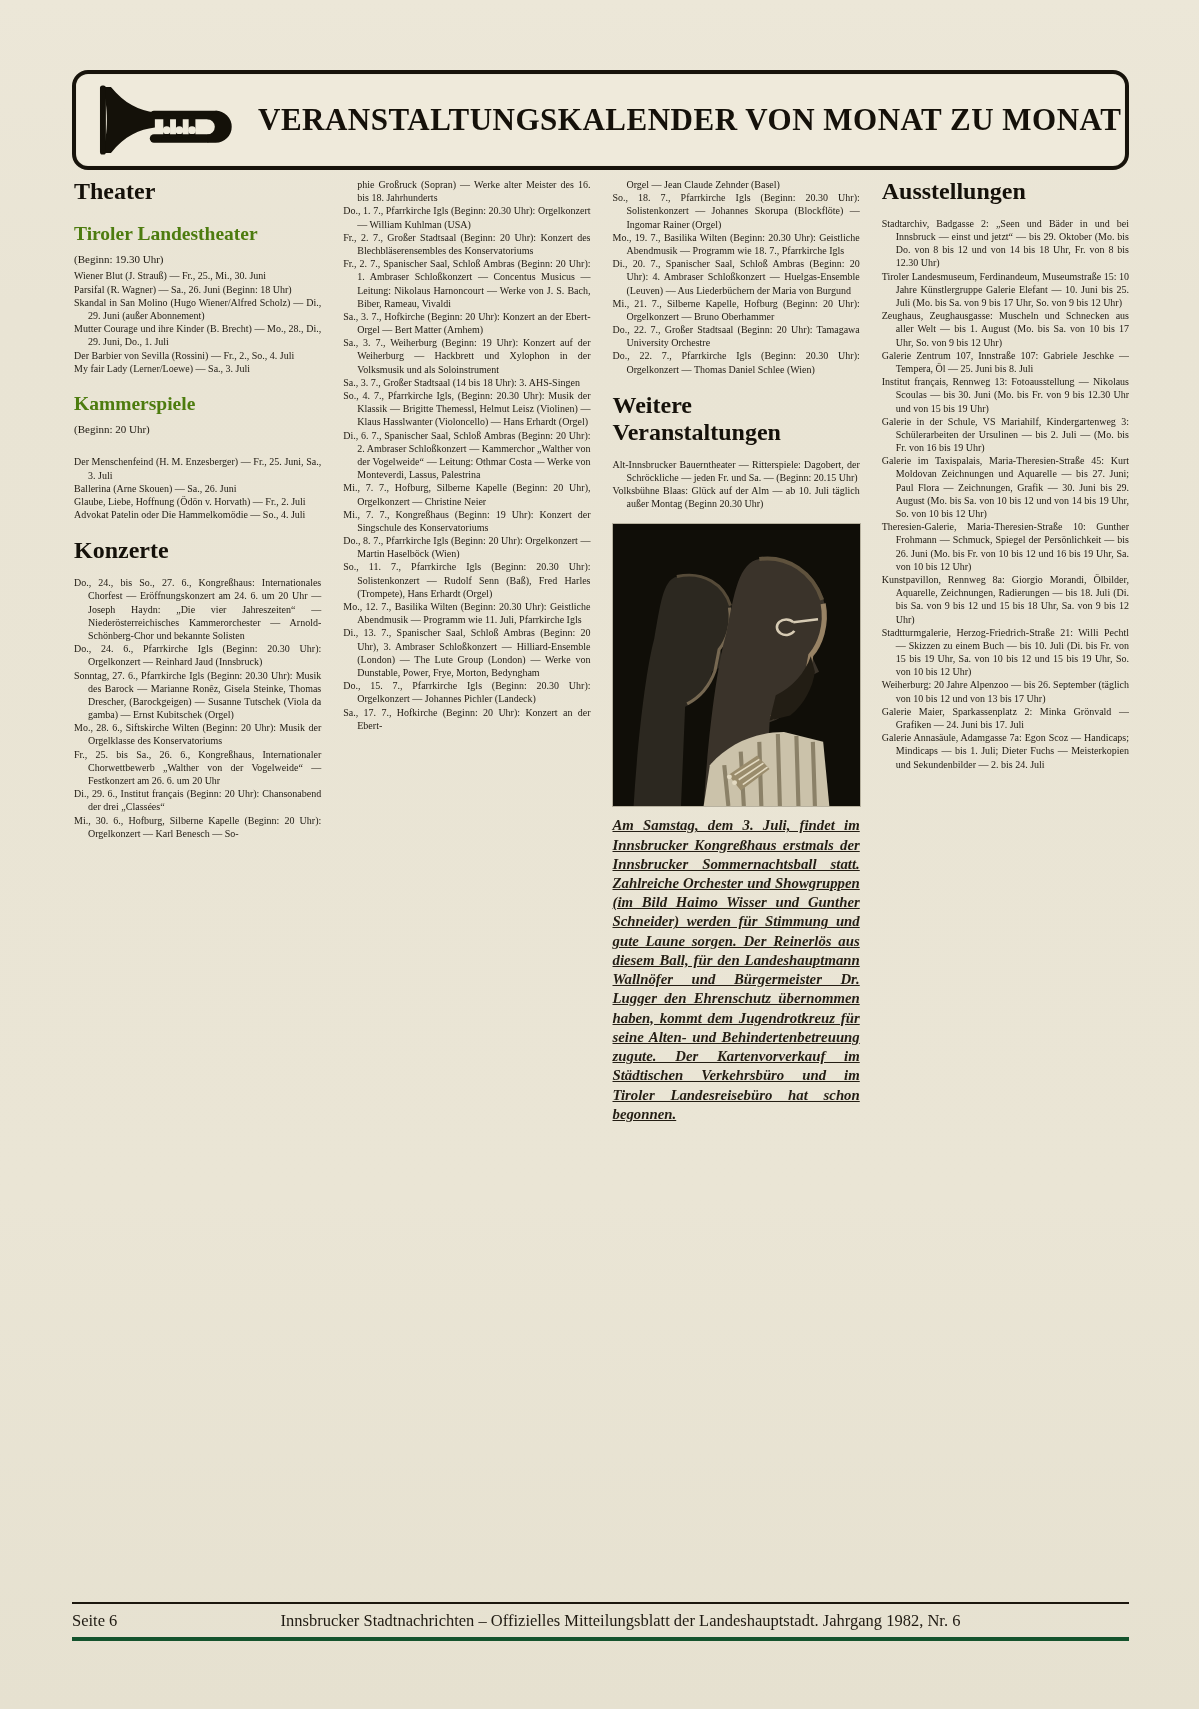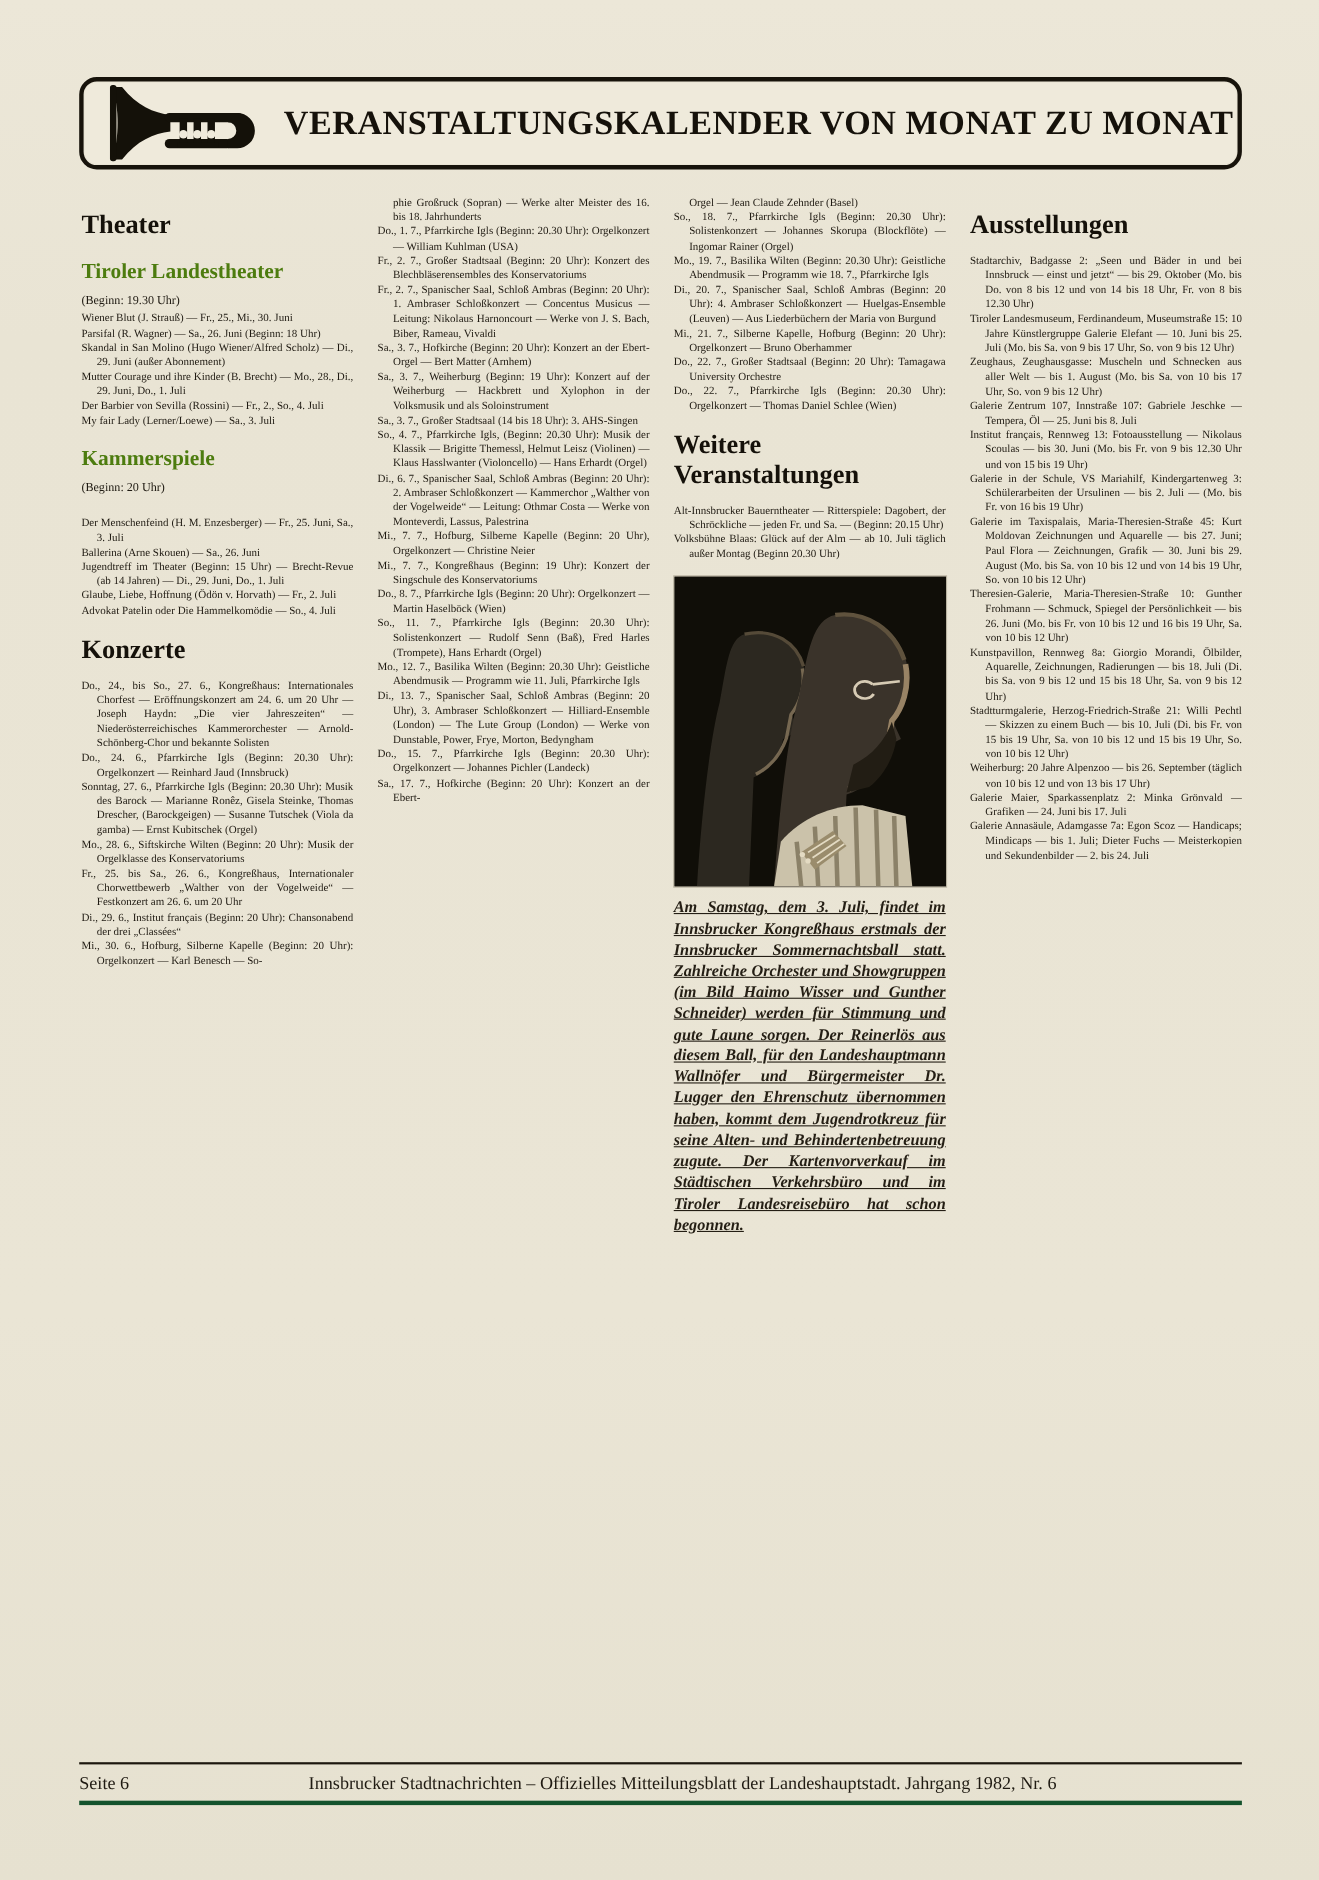--- a/index.html
+++ b/index.html
@@ -9,39 +9,39 @@
     font-family:"Liberation Serif","DejaVu Serif",serif;
     color:#1f1a12;
     overflow:hidden;
   }
   .page{position:absolute;inset:0;}
   
   .page::before{content:"";position:absolute;inset:0;
     background:linear-gradient(180deg,#ece7d8 0%,#e9e4d4 18%,#eae5d5 70%,#e6e1d0 100%);
     pointer-events:none;}
   
-  .masthead{position:absolute;left:72px;right:70px;top:70px;height:84px;}
+  .masthead{position:absolute;left:72px;right:70px;top:70px;height:100px;}
   .masthead-box{
     position:absolute;inset:0;border:4px solid #17130b;border-radius:16px;
     background:#efeadb;display:flex;align-items:center;box-shadow:0 0 0 1px #e9e4d4 inset;
   }
   .masthead-icon{margin-left:14px;flex:0 0 auto;display:flex;align-items:center;}
   .masthead-title{
     flex:1;text-align:center;margin:0 30px 0 18px;
     font-size:31px;font-weight:700;letter-spacing:.5px;white-space:nowrap;
     color:#15110a;
   }
   
   .columns{
     position:absolute;left:74px;right:70px;top:178px;height:1420px;
     display:flex;gap:22px;overflow:hidden;
   }
   .col{flex:1 1 0;min-width:0;}
   .blk-h1{font-size:24px;font-weight:700;line-height:1.12;margin:16px 0 12px;color:#15110a;}
-  .col .blk-h1:first-child{margin-top:14px;}
+  .col .blk-h1:first-child{margin-top:0;}
   .blk-h2{font-size:19.5px;font-weight:700;margin:18px 0 7px;color:#4d7c0f;}
   .blk-meta{font-size:11px;line-height:1.32;margin:0 0 3px;}
   .blk-entry,.blk-cont{
     font-size:10px;line-height:1.32;text-align:justify;
     padding-left:14px;margin:0;
   }
   .blk-entry{text-indent:-14px;}
   .blk-gap{height:16px;}
   .blk-caption{
     font-size:14.8px;line-height:1.3;text-align:justify;
@@ -100,21 +100,20 @@
         <div class="blk-entry">Parsifal (R. Wagner) — Sa., 26. Juni (Beginn: 18 Uhr)</div>
         <div class="blk-entry">Skandal in San Molino (Hugo Wiener/Alfred Scholz) — Di., 29. Juni (außer Abonnement)</div>
         <div class="blk-entry">Mutter Courage und ihre Kinder (B. Brecht) — Mo., 28., Di., 29. Juni, Do., 1. Juli</div>
         <div class="blk-entry">Der Barbier von Sevilla (Rossini) — Fr., 2., So., 4. Juli</div>
         <div class="blk-entry">My fair Lady (Lerner/Loewe) — Sa., 3. Juli</div>
         <div class="blk-h2">Kammerspiele</div>
         <div class="blk-meta">(Beginn: 20 Uhr)</div>
         <div class="blk-gap"></div>
         <div class="blk-entry">Der Menschenfeind (H. M. Enzesberger) — Fr., 25. Juni, Sa., 3. Juli</div>
         <div class="blk-entry">Ballerina (Arne Skouen) — Sa., 26. Juni</div>
-        <div class="blk-entry">Jugendtreff im Theater (Beginn: 15 Uhr) — Brecht-Revue (ab 14 Jahren) — Di., 29. Juni, Do., 1. Juli</div>
         <div class="blk-entry">Glaube, Liebe, Hoffnung (Ödön v. Horvath) — Fr., 2. Juli</div>
         <div class="blk-entry">Advokat Patelin oder Die Hammelkomödie — So., 4. Juli</div>
         <div class="blk-h1">Konzerte</div>
         <div class="blk-entry">Do., 24., bis So., 27. 6., Kongreßhaus: Internationales Chorfest — Eröffnungskonzert am 24. 6. um 20 Uhr — Joseph Haydn: „Die vier Jahreszeiten“ — Niederösterreichisches Kammerorchester — Arnold-Schönberg-Chor und bekannte Solisten</div>
         <div class="blk-entry">Do., 24. 6., Pfarrkirche Igls (Beginn: 20.30 Uhr): Orgelkonzert — Reinhard Jaud (Innsbruck)</div>
         <div class="blk-entry">Sonntag, 27. 6., Pfarrkirche Igls (Beginn: 20.30 Uhr): Musik des Barock — Marianne Ronêz, Gisela Steinke, Thomas Drescher, (Barockgeigen) — Susanne Tutschek (Viola da gamba) — Ernst Kubitschek (Orgel)</div>
         <div class="blk-entry">Mo., 28. 6., Siftskirche Wilten (Beginn: 20 Uhr): Musik der Orgelklasse des Konservatoriums</div>
         <div class="blk-entry">Fr., 25. bis Sa., 26. 6., Kongreßhaus, Internationaler Chorwettbewerb „Walther von der Vogelweide“ — Festkonzert am 26. 6. um 20 Uhr</div>
         <div class="blk-entry">Di., 29. 6., Institut français (Beginn: 20 Uhr): Chansonabend der drei „Classées“</div>
         <div class="blk-entry">Mi., 30. 6., Hofburg, Silberne Kapelle (Beginn: 20 Uhr): Orgelkonzert — Karl Benesch — So-</div>

